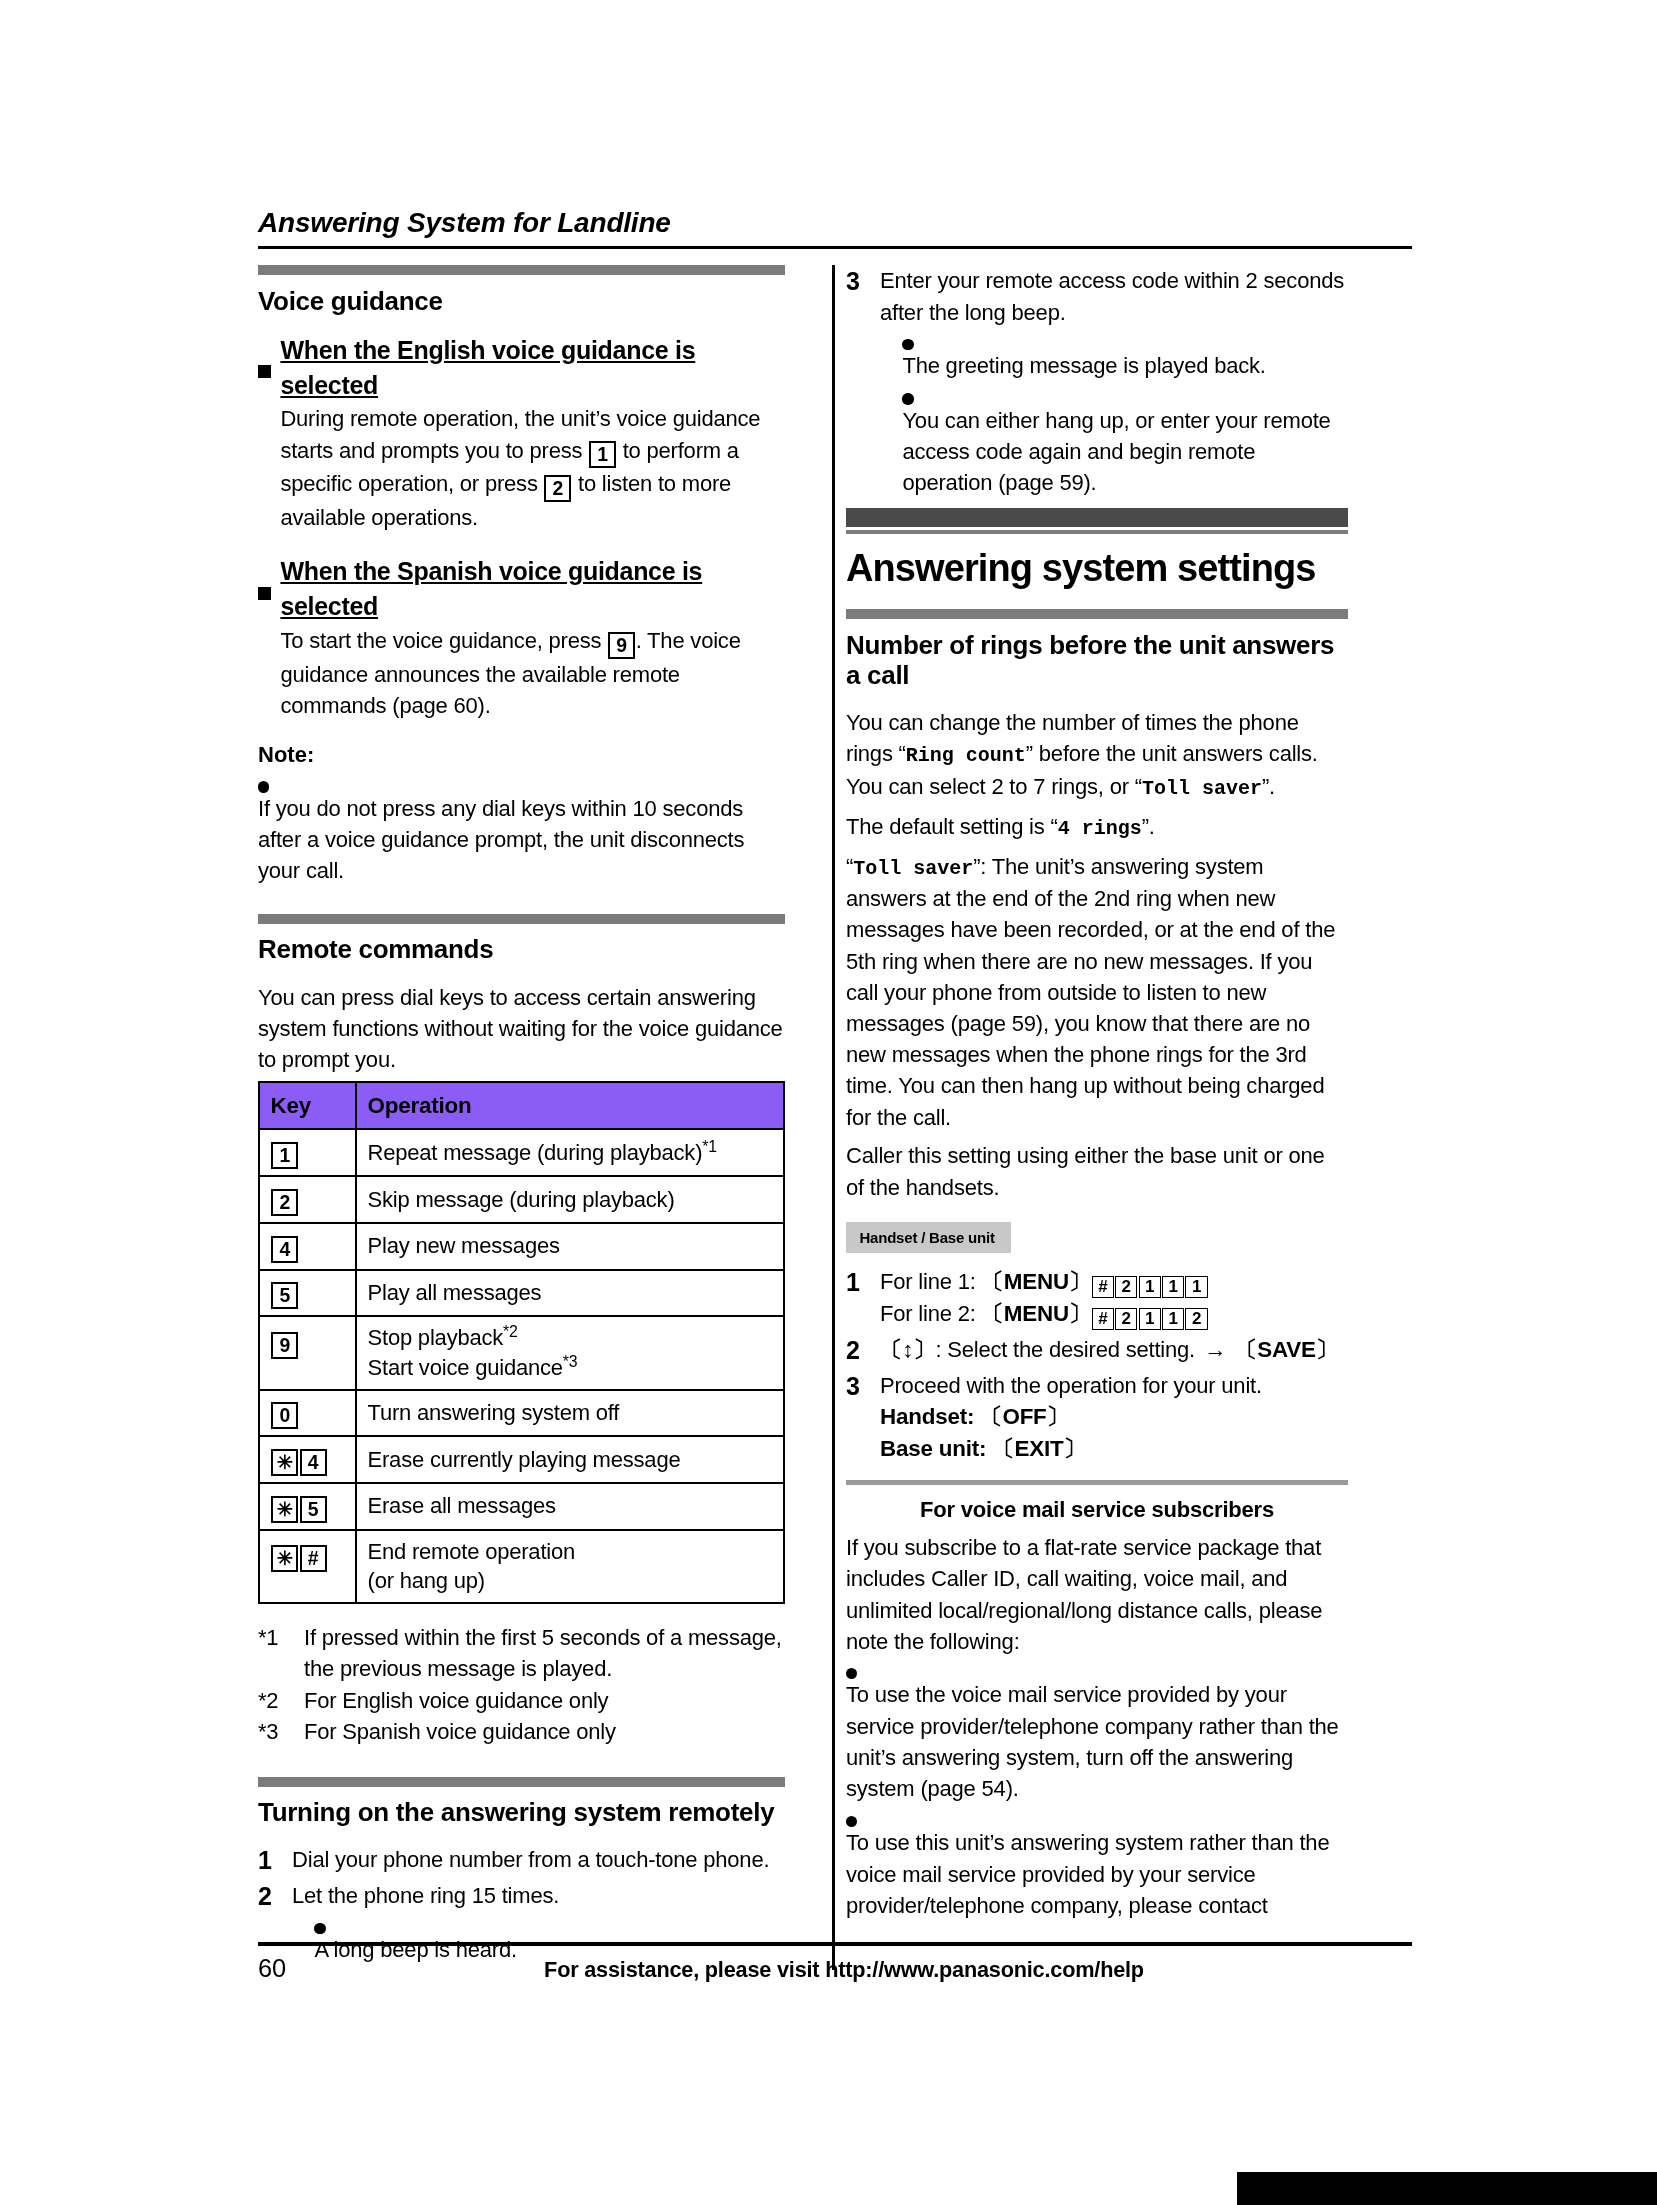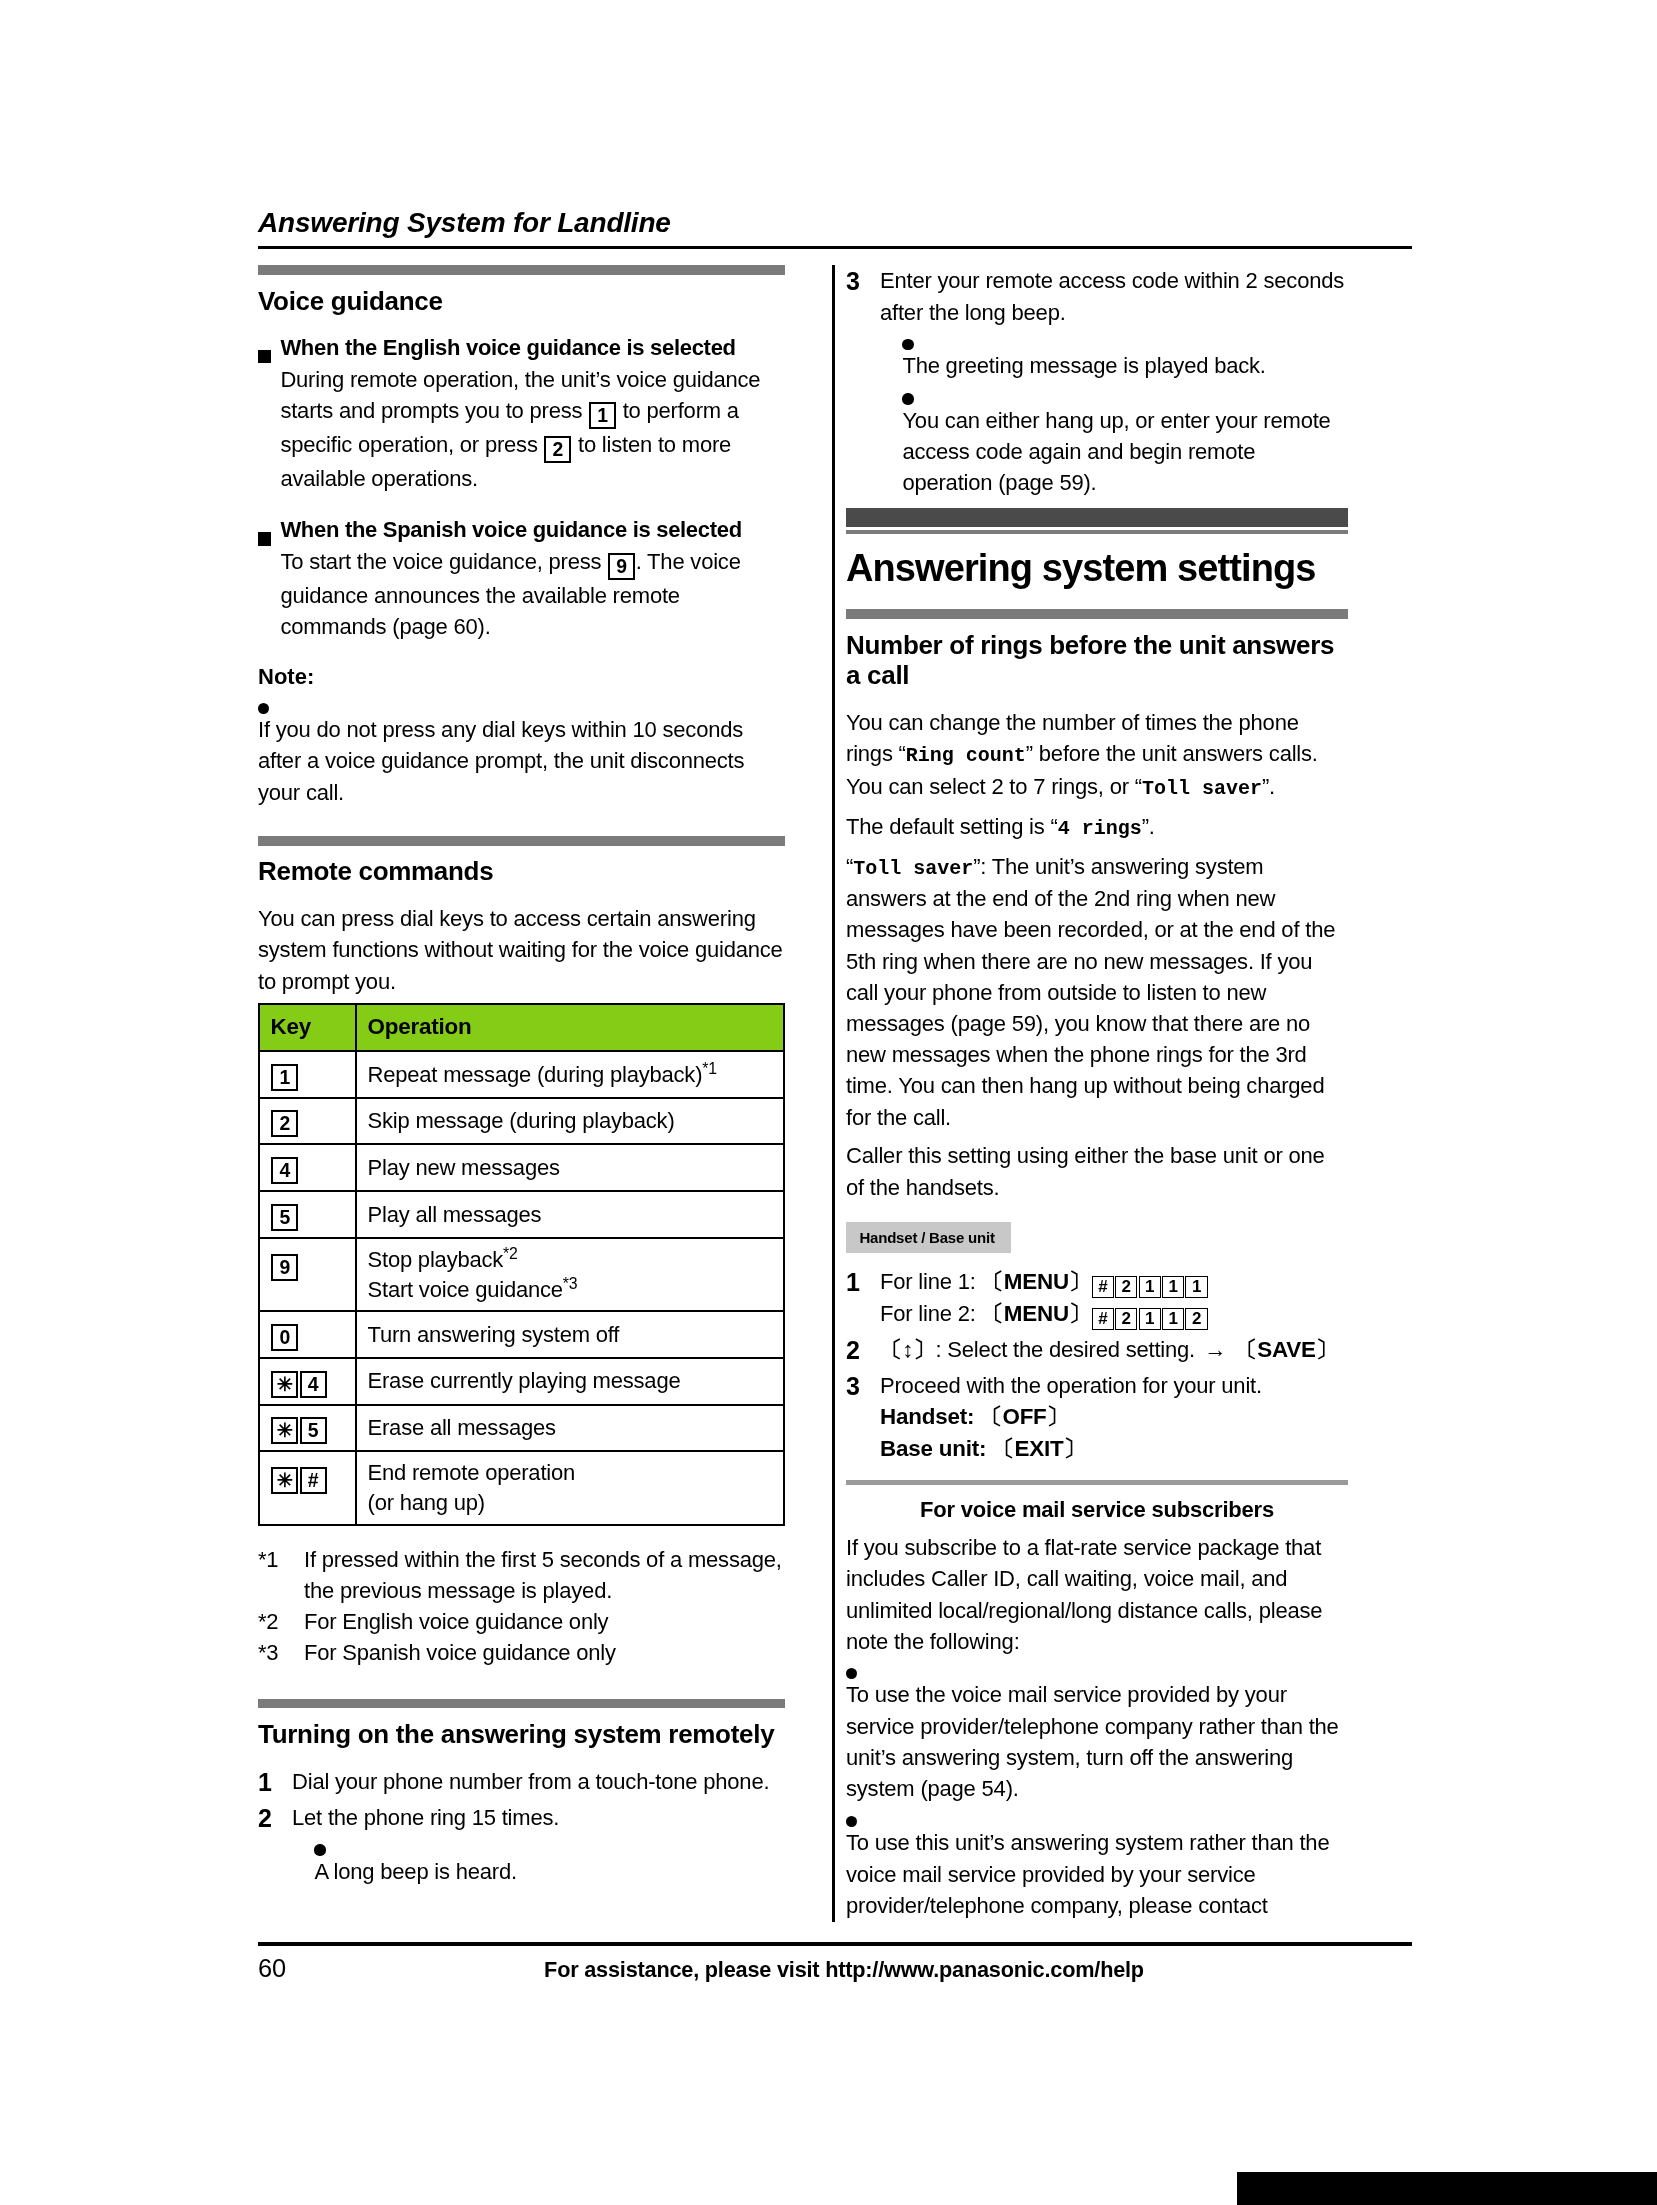--- a/index.html
+++ b/index.html
@@ -101,27 +101,28 @@
   
   p, .txt {
     font-size: 22px;
     line-height: 1.42;
     margin: 0 0 0 0;
     letter-spacing: -0.2px;
   }
   .para { margin-bottom: 7.5px; }
 
   .sq-head {
-    font-size: 22px;
+    font-size: 25px;
     font-weight: bold;
     line-height: 1.4;
     letter-spacing: -0.3px;
     margin-bottom: 0.7px;
     display: flex;
-    align-items: flex-end;
+    align-items: center;
+    text-decoration: underline;
   }
   .sq-mark {
     display: inline-block;
     width: 13.4px; height: 13.4px;
     background: #000;
     margin-right: 9px;
     margin-top: 8.2px;
     flex: none;
   }
   .sq-indent {
@@ -192,21 +193,21 @@
   table.keytable th, table.keytable td {
     border: 2.2px solid #000;
     font-size: 22px;
     line-height: 1.35;
     letter-spacing: -0.2px;
     text-align: left;
     vertical-align: middle;
     padding: 6px 10.5px;
   }
   table.keytable th {
-    background: #84cc16;
+    background: #8b5cf6;
     font-weight: bold;
     font-size: 22.4px;
     padding: 7.5px 10.5px;
   }
   .col-key { width: 97px; }
   td.keycell { text-align: left; padding-left: 13.4px; }
 
   
   .kbox {
     display: inline-block;

